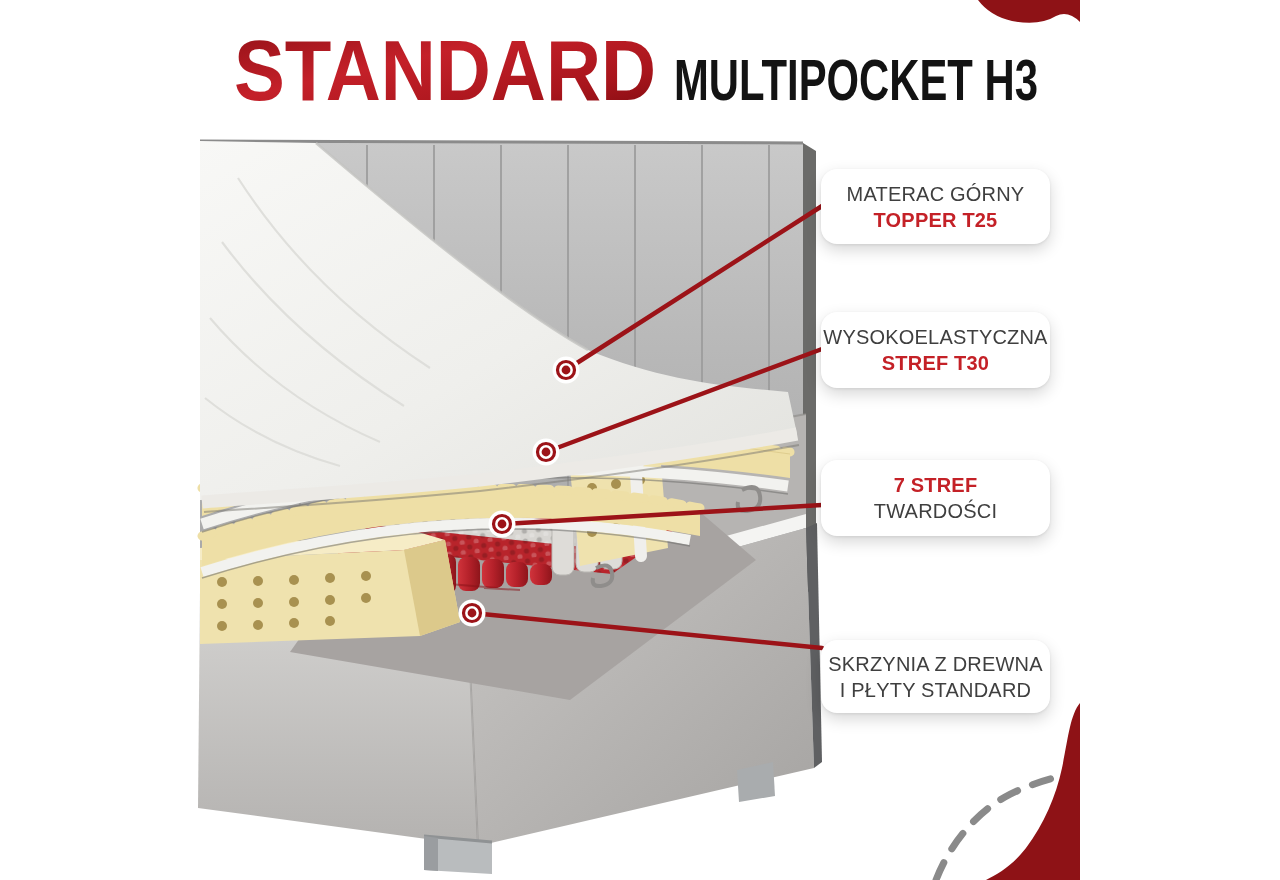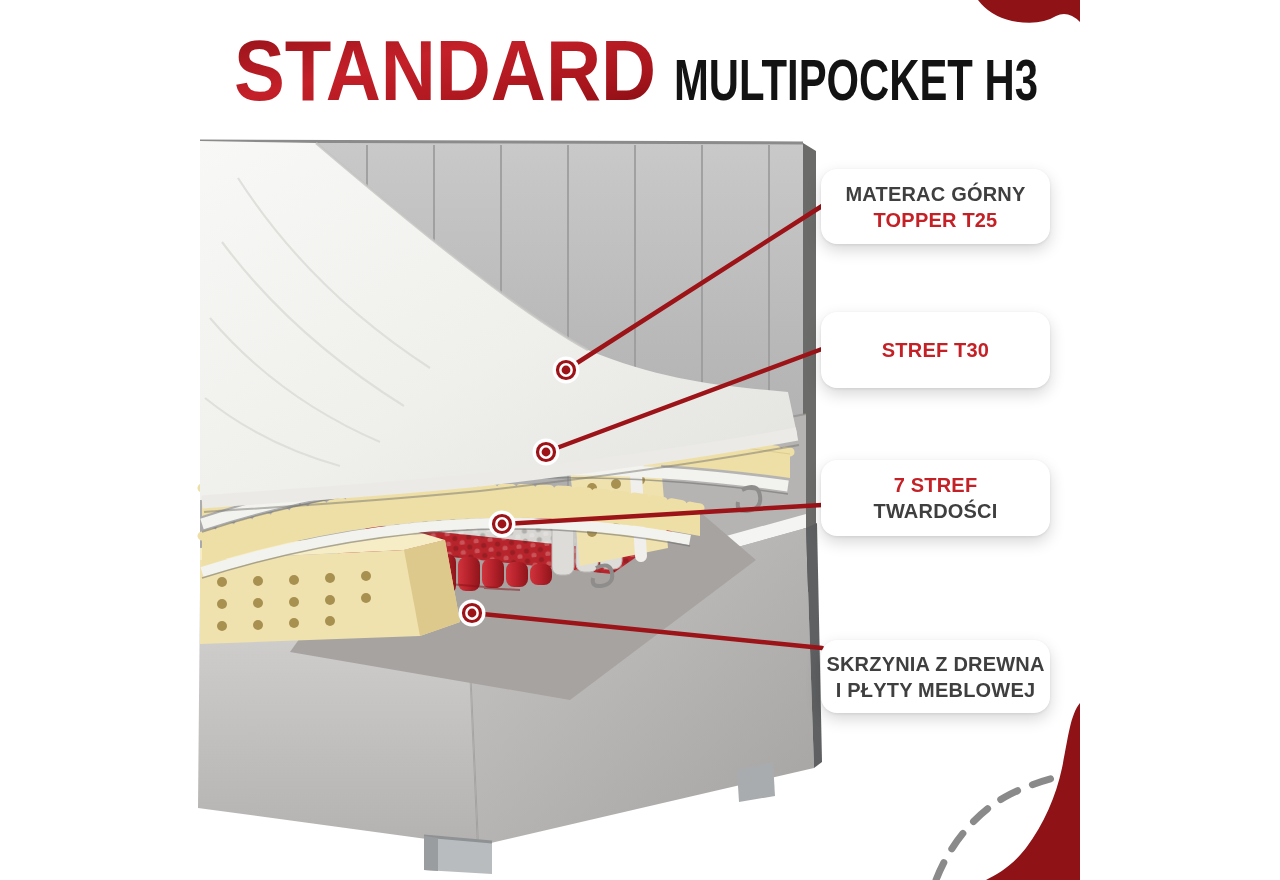--- a/index.html
+++ b/index.html
@@ -12,21 +12,21 @@
   body{font-family:"Liberation Sans", sans-serif;}
   .stage{position:relative;width:1124px;height:880px;background:#fff;overflow:hidden;}
   .stage svg{position:absolute;left:0;top:0;}
   .callout-box{
     position:absolute;left:821px;width:229px;
     background:#fff;border-radius:16px;
     box-shadow:0 6px 16px rgba(0,0,0,.16), 0 1px 3px rgba(0,0,0,.08);
     display:flex;flex-direction:column;align-items:center;justify-content:center;
     text-align:center;line-height:26px;font-size:20px;letter-spacing:.2px;
   }
-  .callout-box .ln{color:var(--label-text);font-weight:700;white-space:nowrap;}
+  .callout-box .ln{color:var(--label-text);font-weight:400;white-space:nowrap;}
   .callout-box .ln.red{color:var(--accent-red);font-weight:700;}
   #box1{top:169px;height:75px;}
   #box2{top:312px;height:76px;}
   #box3{top:460px;height:76px;}
   #box4{top:640px;height:73px;}
 </style>
 </head>
 <body>
 
 <div class="stage">
@@ -250,24 +250,25 @@
       <circle cx="472" cy="613" r="4.4" fill="#9c1318"></circle>
     </g>
   </g>
 </svg>
 
 <div class="callout-box" id="box1">
   <span class="ln">MATERAC GÓRNY</span>
   <span class="ln red">TOPPER T25</span>
 </div>
 <div class="callout-box" id="box2">
+  <span class="ln">WYSOKOELASTYCZNA</span>
   <span class="ln red">STREF T30</span>
 </div>
 <div class="callout-box" id="box3">
   <span class="ln red">7 STREF</span>
   <span class="ln">TWARDOŚCI</span>
 </div>
 <div class="callout-box" id="box4">
   <span class="ln">SKRZYNIA Z DREWNA</span>
-  <span class="ln">I PŁYTY MEBLOWEJ</span>
+  <span class="ln">I PŁYTY STANDARD</span>
 </div>
 
 </div>
 
 </body></html>

